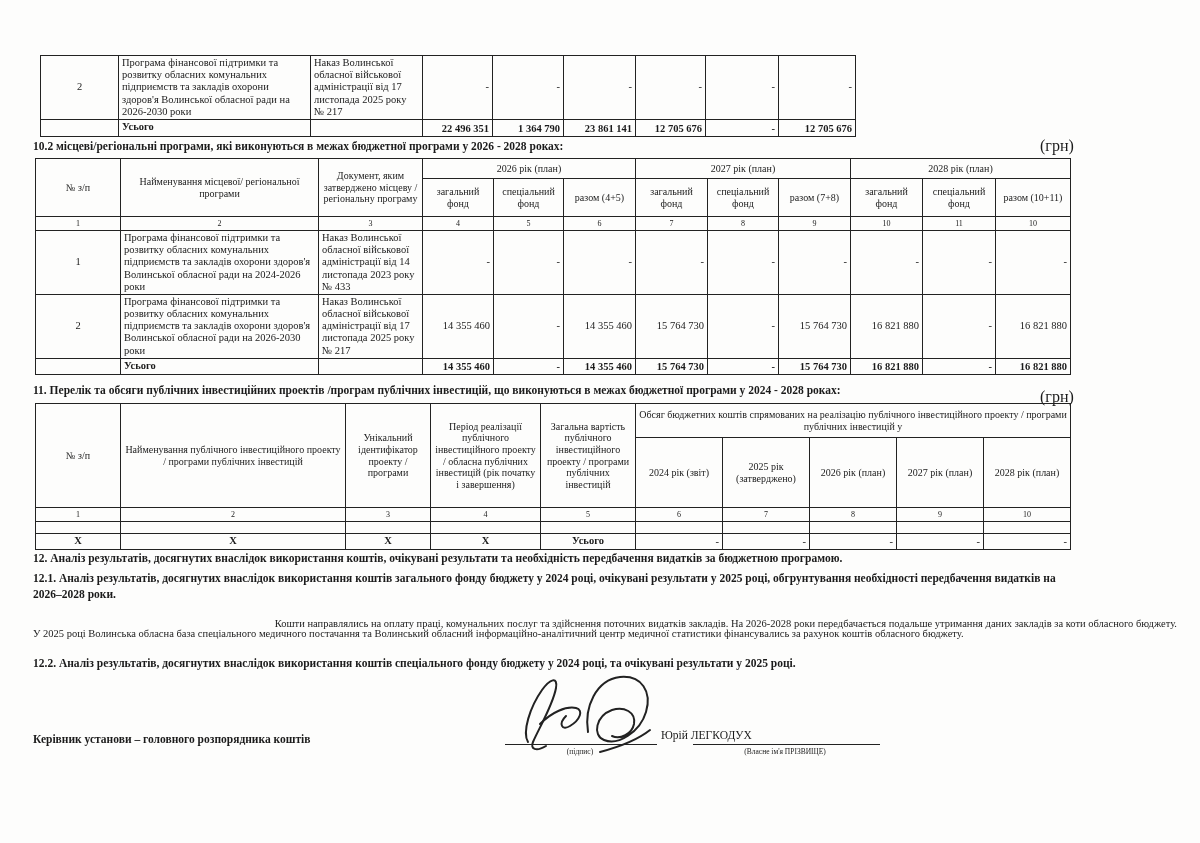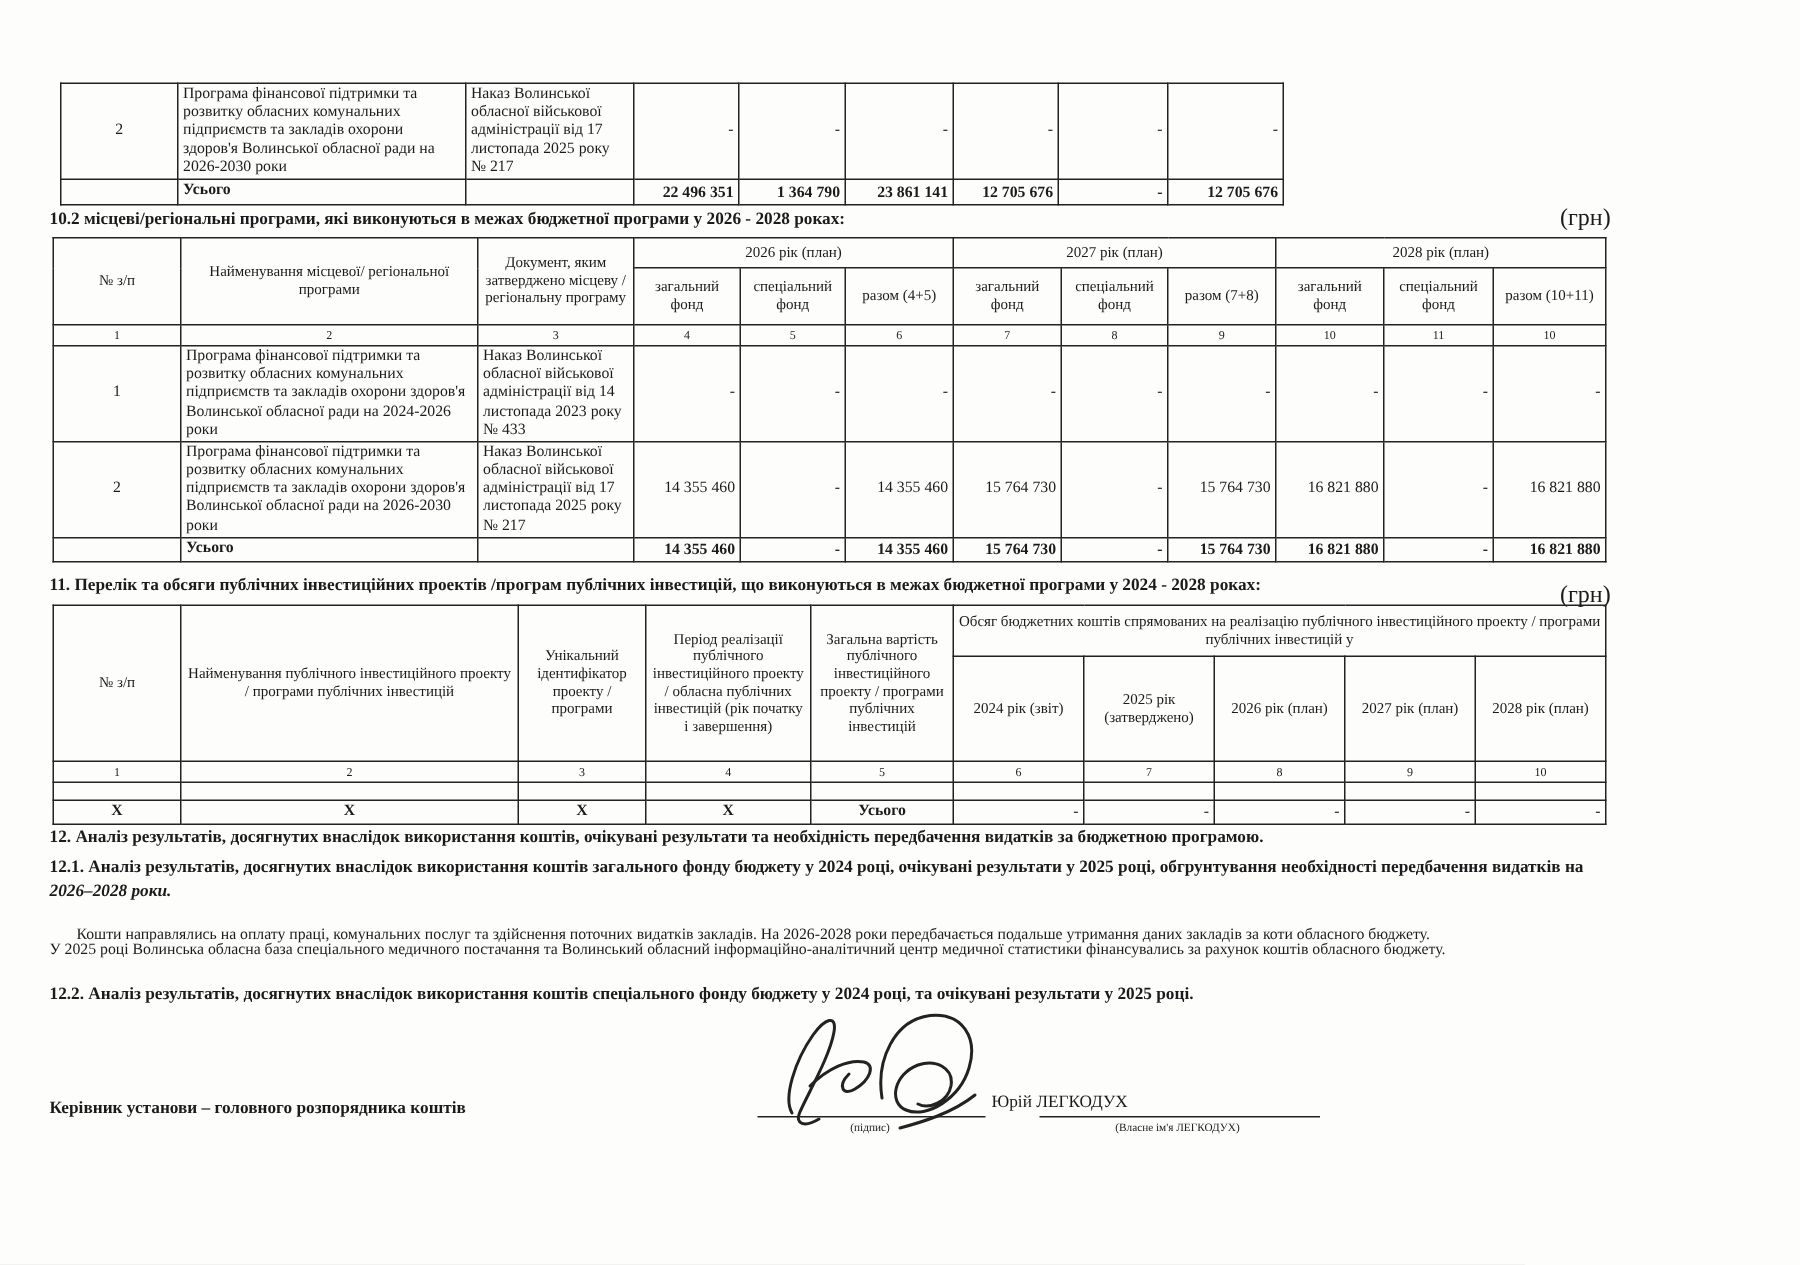--- a/index.html
+++ b/index.html
@@ -243,35 +243,35 @@
       <td class="numb">-</td>
       <td class="numb">-</td>
       <td class="numb">-</td>
       <td class="numb">-</td>
     </tr>
   </tbody>
     </table>
 
   <div class="abs heading" style="left:33px; top:552px; width:1140px;">12. Аналіз результатів, досягнутих внаслідок використання коштів, очікувані результати та необхідність передбачення видатків за бюджетною програмою.</div>
   <div class="abs heading" style="left:33px; top:572px; width:1140px;">12.1. Аналіз результатів, досягнутих внаслідок використання коштів загального фонду бюджету у 2024 році, очікувані результати у 2025 році, обгрунтування необхідності передбачення видатків на</div>
-  <div class="abs heading" style="left:33px; top:588px; width:1140px;font-style:italic;">2026–2028 роки.</div>
+  <div class="abs heading" style="left:33px; top:588px; width:1140px;">2026–2028 роки.</div>
   <div class="abs bodytext" style="left:33px; top:628px; width:1140px;">У 2025 році Волинська  обласна база спеціального медичного постачання  та Волинський обласний інформаційно-аналітичний центр медичної статистики фінансувались за рахунок коштів обласного бюджету.</div>
-  <div class="abs bodytext" style="left:51px; top:618px; width:1140px;">Кошти направлялись на оплату праці, комунальних послуг та здійснення  поточних видатків закладів. На 2026-2028 роки передбачається подальше утримання даних закладів за коти обласного бюджету.</div>
+  <div class="abs bodytext" style="left:37px; top:618px; width:1140px;text-align:right;">Кошти направлялись на оплату праці, комунальних послуг та здійснення  поточних видатків закладів. На 2026-2028 роки передбачається подальше утримання даних закладів за коти обласного бюджету.</div>
   <div class="abs heading" style="left:33px; top:657px; width:1140px;">12.2. Аналіз результатів, досягнутих внаслідок використання коштів спеціального фонду бюджету у 2024 році, та очікувані результати у 2025 році.</div>
 
   <div class="abs heading" style="left:33px; top:733px;">Керівник установи – головного розпорядника коштів</div>
 
   <svg class="abs" style="left:500px; top:672px;" width="170" height="85" viewBox="0 0 170 85" aria-hidden="true">
     <g fill="none" stroke="#222" stroke-width="2" stroke-linecap="round">
       <path d="M28,70 C22,60 30,35 42,18 C50,7 58,4 56,16 C53,33 38,58 33,70 C30,77 36,80 46,74"></path>
       <path d="M40,52 C52,40 66,34 76,36 C84,38 80,48 70,54 C62,59 58,52 66,44"></path>
       <path d="M88,60 C84,35 96,8 120,5 C142,3 152,20 146,40 C140,60 118,74 104,68 C92,63 96,44 112,38 C124,34 136,40 134,52 C132,62 120,68 112,64"></path>
       <path d="M100,80 C115,76 135,70 150,58"></path>
     </g>
   </svg>
   <div class="sig-line" style="left:505px; top:744px; width:152px;"></div>
   <div class="abs caption" style="left:520px; top:747px; width:120px;">(підпис)</div>
 
   <div class="abs bodytext" style="left:661px; top:729px; font-size:11.5px;">Юрій ЛЕГКОДУХ</div>
   <div class="sig-line" style="left:693px; top:744px; width:187px;"></div>
-  <div class="abs caption" style="left:700px; top:747px; width:170px;">(Власне ім'я ЛЕГКОДУХ)</div>
+  <div class="abs caption" style="left:700px; top:747px; width:170px;">(Власне ім'я ПРІЗВИЩЕ)</div>
 
 </div>
 
 </body></html>

